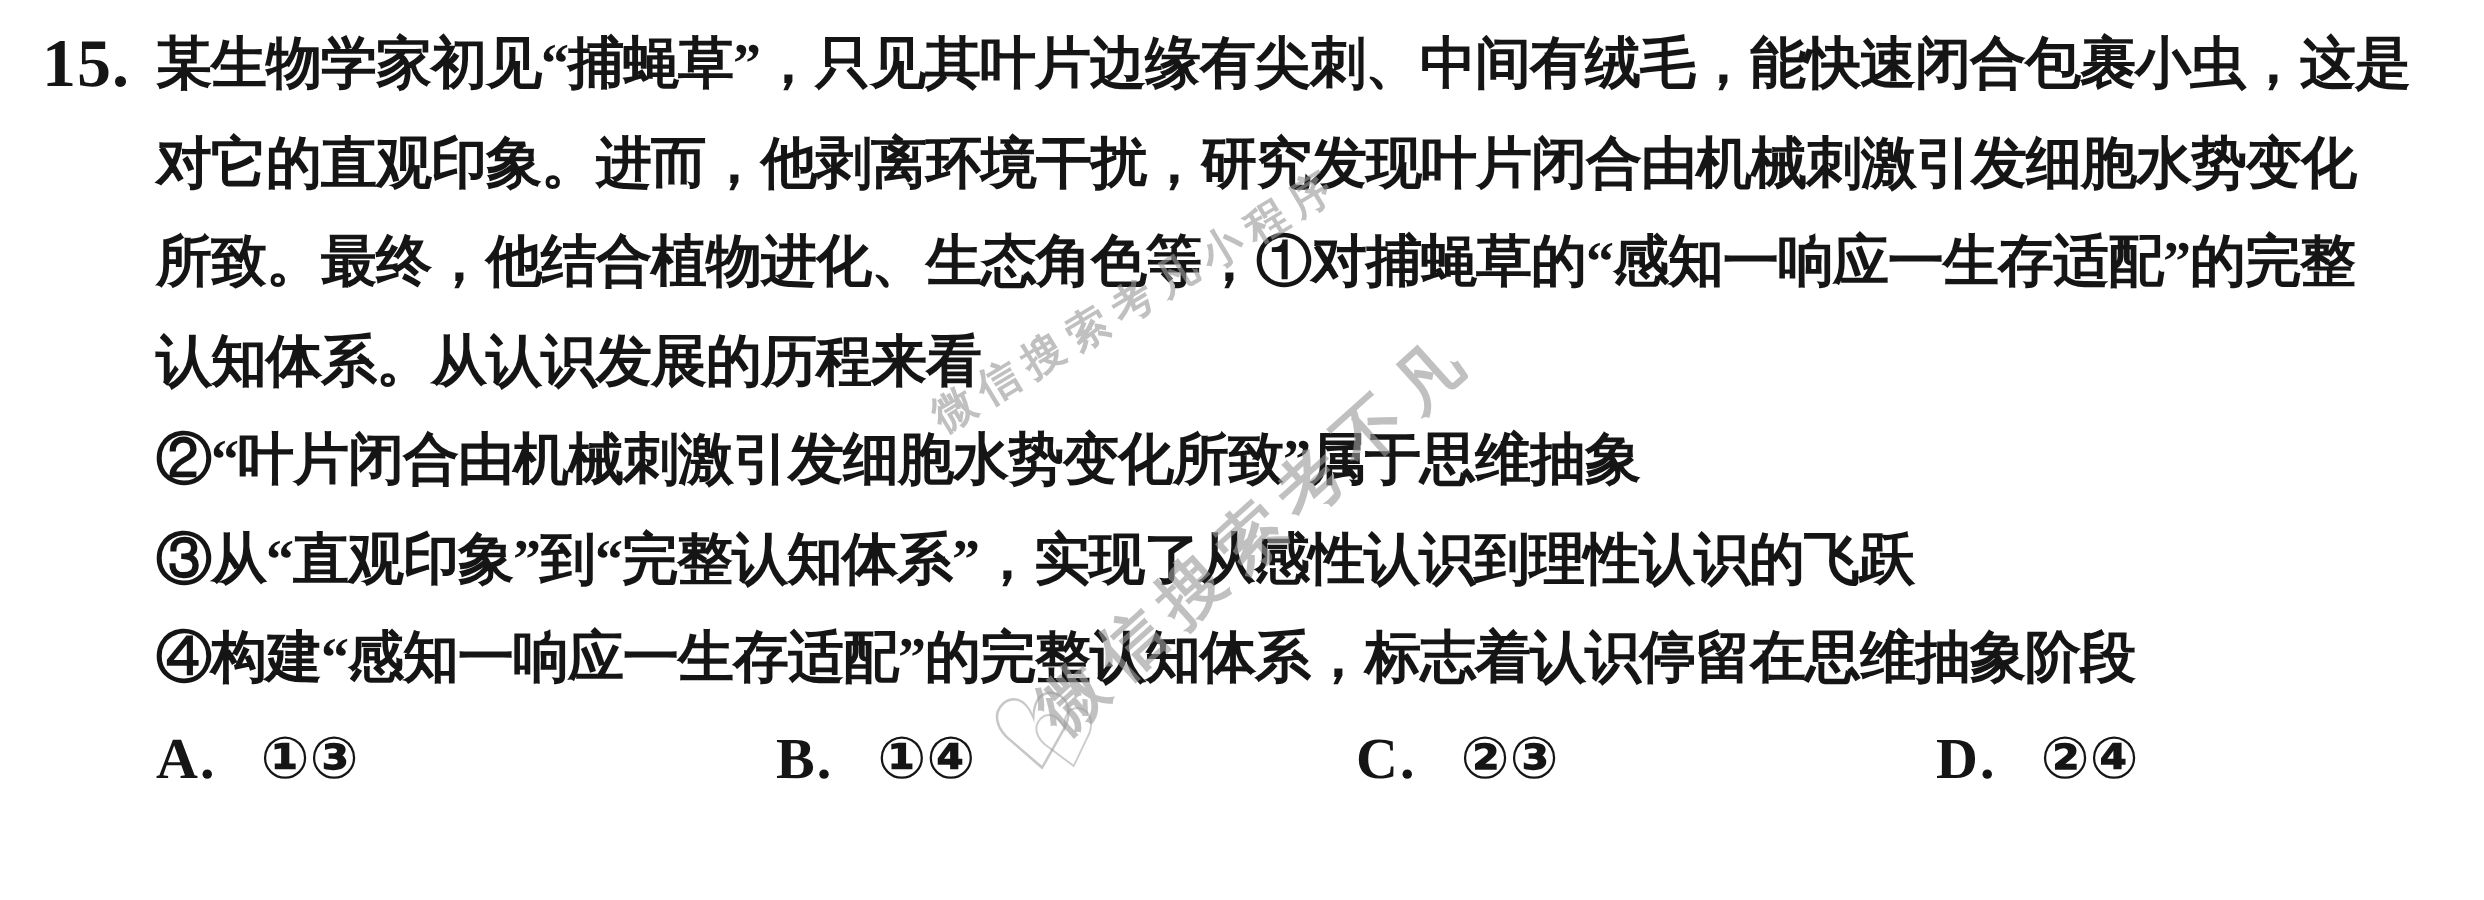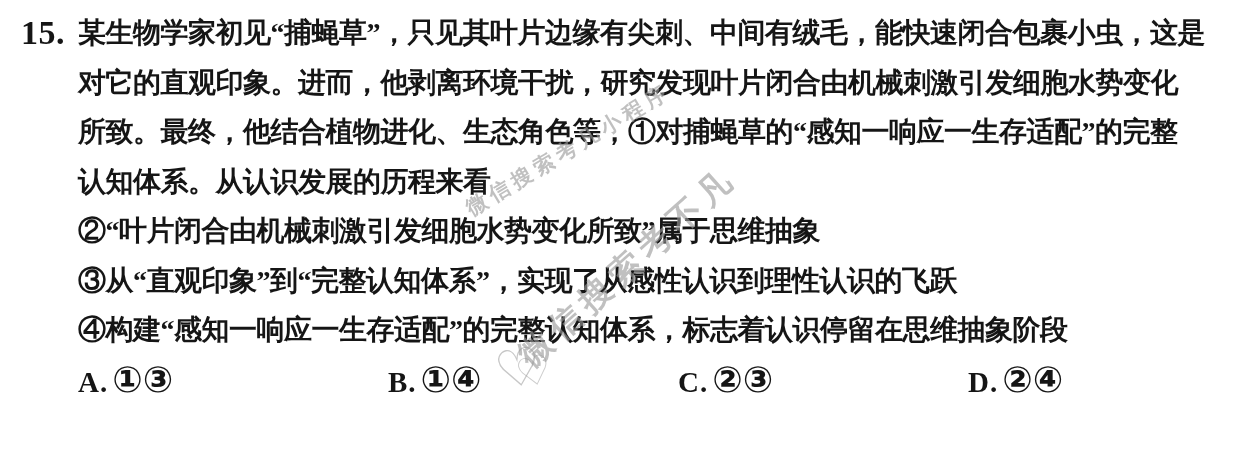--- a/index.html
+++ b/index.html
@@ -46,24 +46,24 @@
     height:49.5px;line-height:49.5px;
     white-space:nowrap;
   }
   .option .letter{
     font-size:29px;
     font-weight:bold;
     letter-spacing:1px;
     font-family:"Liberation Serif","DejaVu Serif",serif;
   }
   .option .choices{
-    font-size:36px;
+    font-size:29px;
     font-weight:bold;
     font-family:"DejaVu Sans","Liberation Sans",sans-serif;
-    margin-left:0;
+    margin-left:18px;
   }
   .opt-a{left:0px;}
   .opt-b{left:310px;}
   .opt-c{left:600px;}
   .opt-d{left:890px;}
   
   .watermark-layer{
     position:absolute;inset:0;
     pointer-events:none;
     z-index:5;

